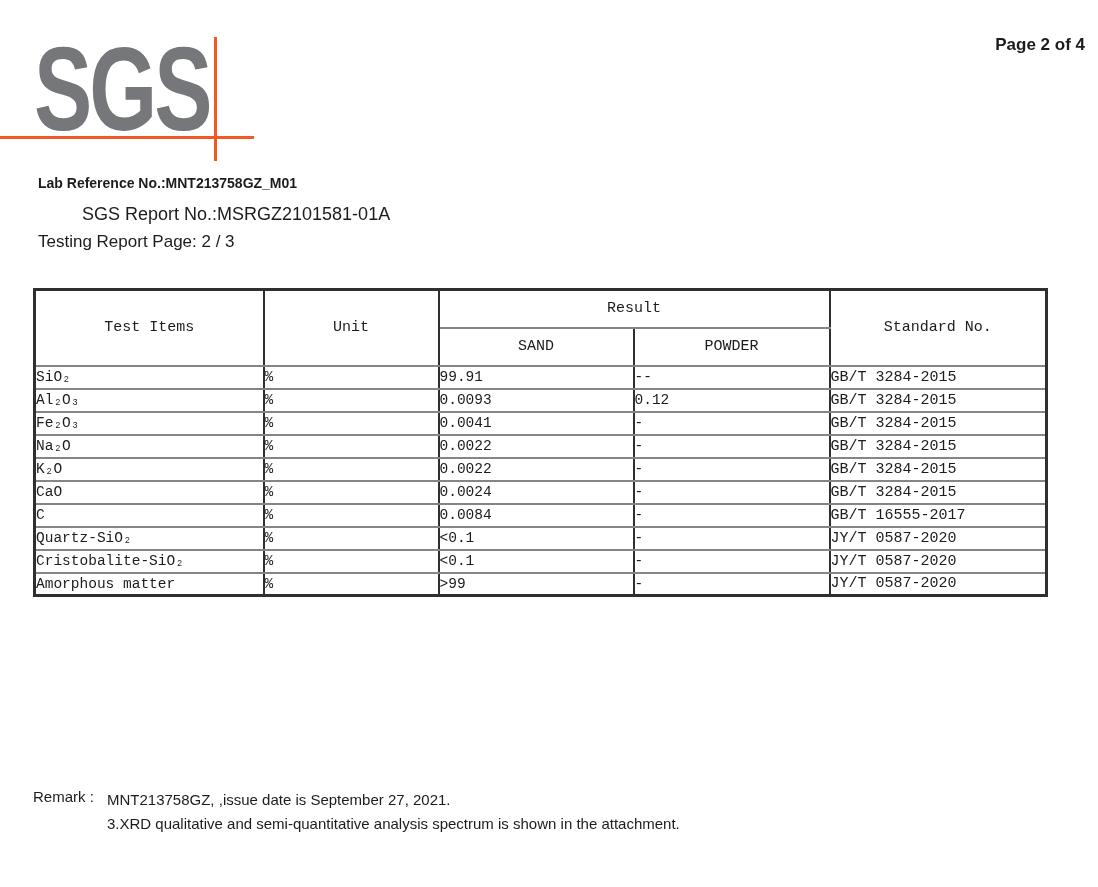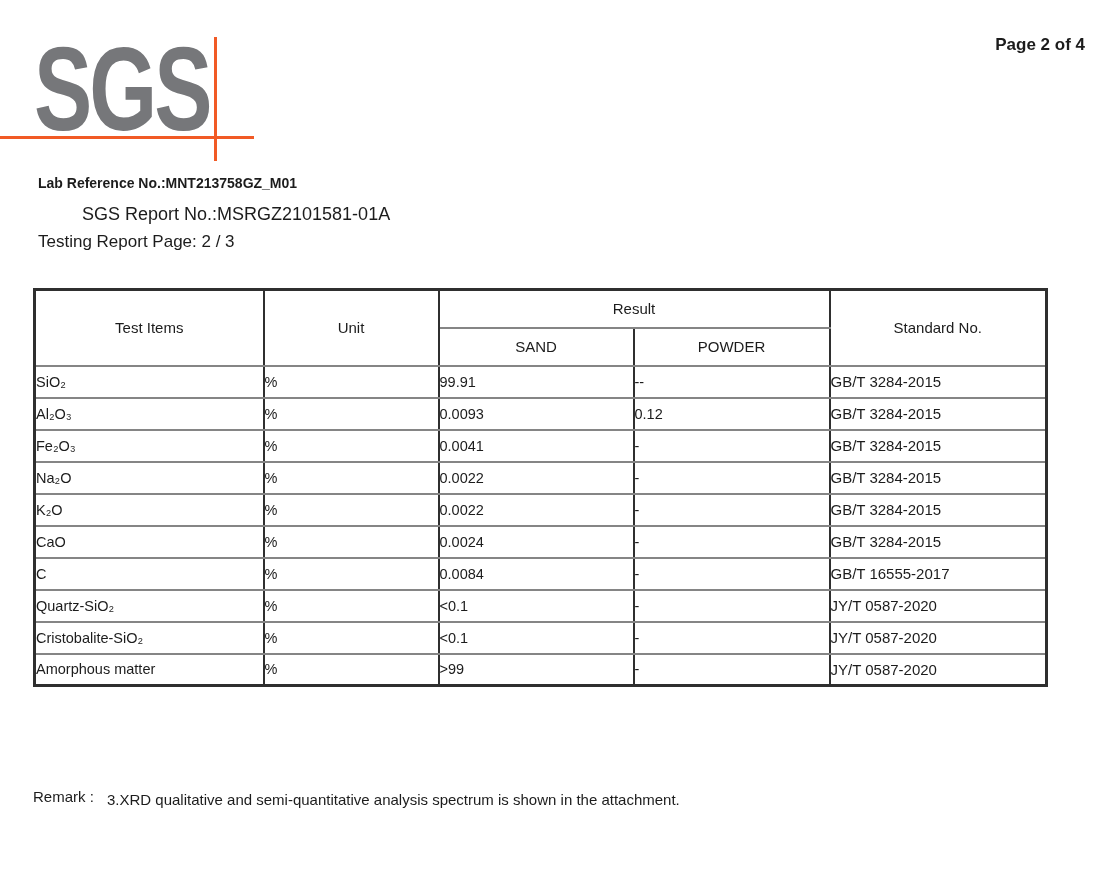--- a/index.html
+++ b/index.html
@@ -29,24 +29,24 @@
     position:absolute; left:33px; top:288px; width:1012px;
     border-collapse:collapse; table-layout:fixed;
     border:3px solid #2f2f2f;
   }
   table.results th, table.results td{
     border-left:2px solid #2f2f2f;
     border-right:2px solid #2f2f2f;
     border-top:2px solid #858585;
     border-bottom:2px solid #858585;
     vertical-align:middle;
-    font-weight:normal; padding:0;
+    font-weight:normal; padding:0;font-family:Liberation Mono, monospace;
   }
   table.results thead th{ height:38px; font-size:15px; }
-  table.results tbody td{ height:32px; font-size:14.5px; }
+  table.results tbody td{ height:23px; font-size:14.5px; }
   table.results td.cell-standard{ font-size:15px; }
   
   .remark-label{ position:absolute; left:33px; top:788px; font-size:15px; }
   .remark-content{ position:absolute; left:107px; top:788px; width:840px; font-size:15px; line-height:23.6px; }
 </style>
 </head>
 <body>
 
 <div>
   <span class="logo-text">SGS</span>
@@ -149,14 +149,15 @@
         <td class="cell-unit">%</td>
         <td class="cell-sand">&gt;99</td>
         <td class="cell-powder">-</td>
         <td class="cell-standard">JY/T 0587-2020</td>
       </tr>
     </tbody>
 </table>
 
 <div class="remark-label">Remark :</div>
 <div class="remark-content">
+    <div>MNT213758GZ, ,issue date is September 27, 2021.</div>
     <div>3.XRD qualitative and semi-quantitative analysis spectrum is shown in the attachment.</div>
   </div>
 
 </body></html>

